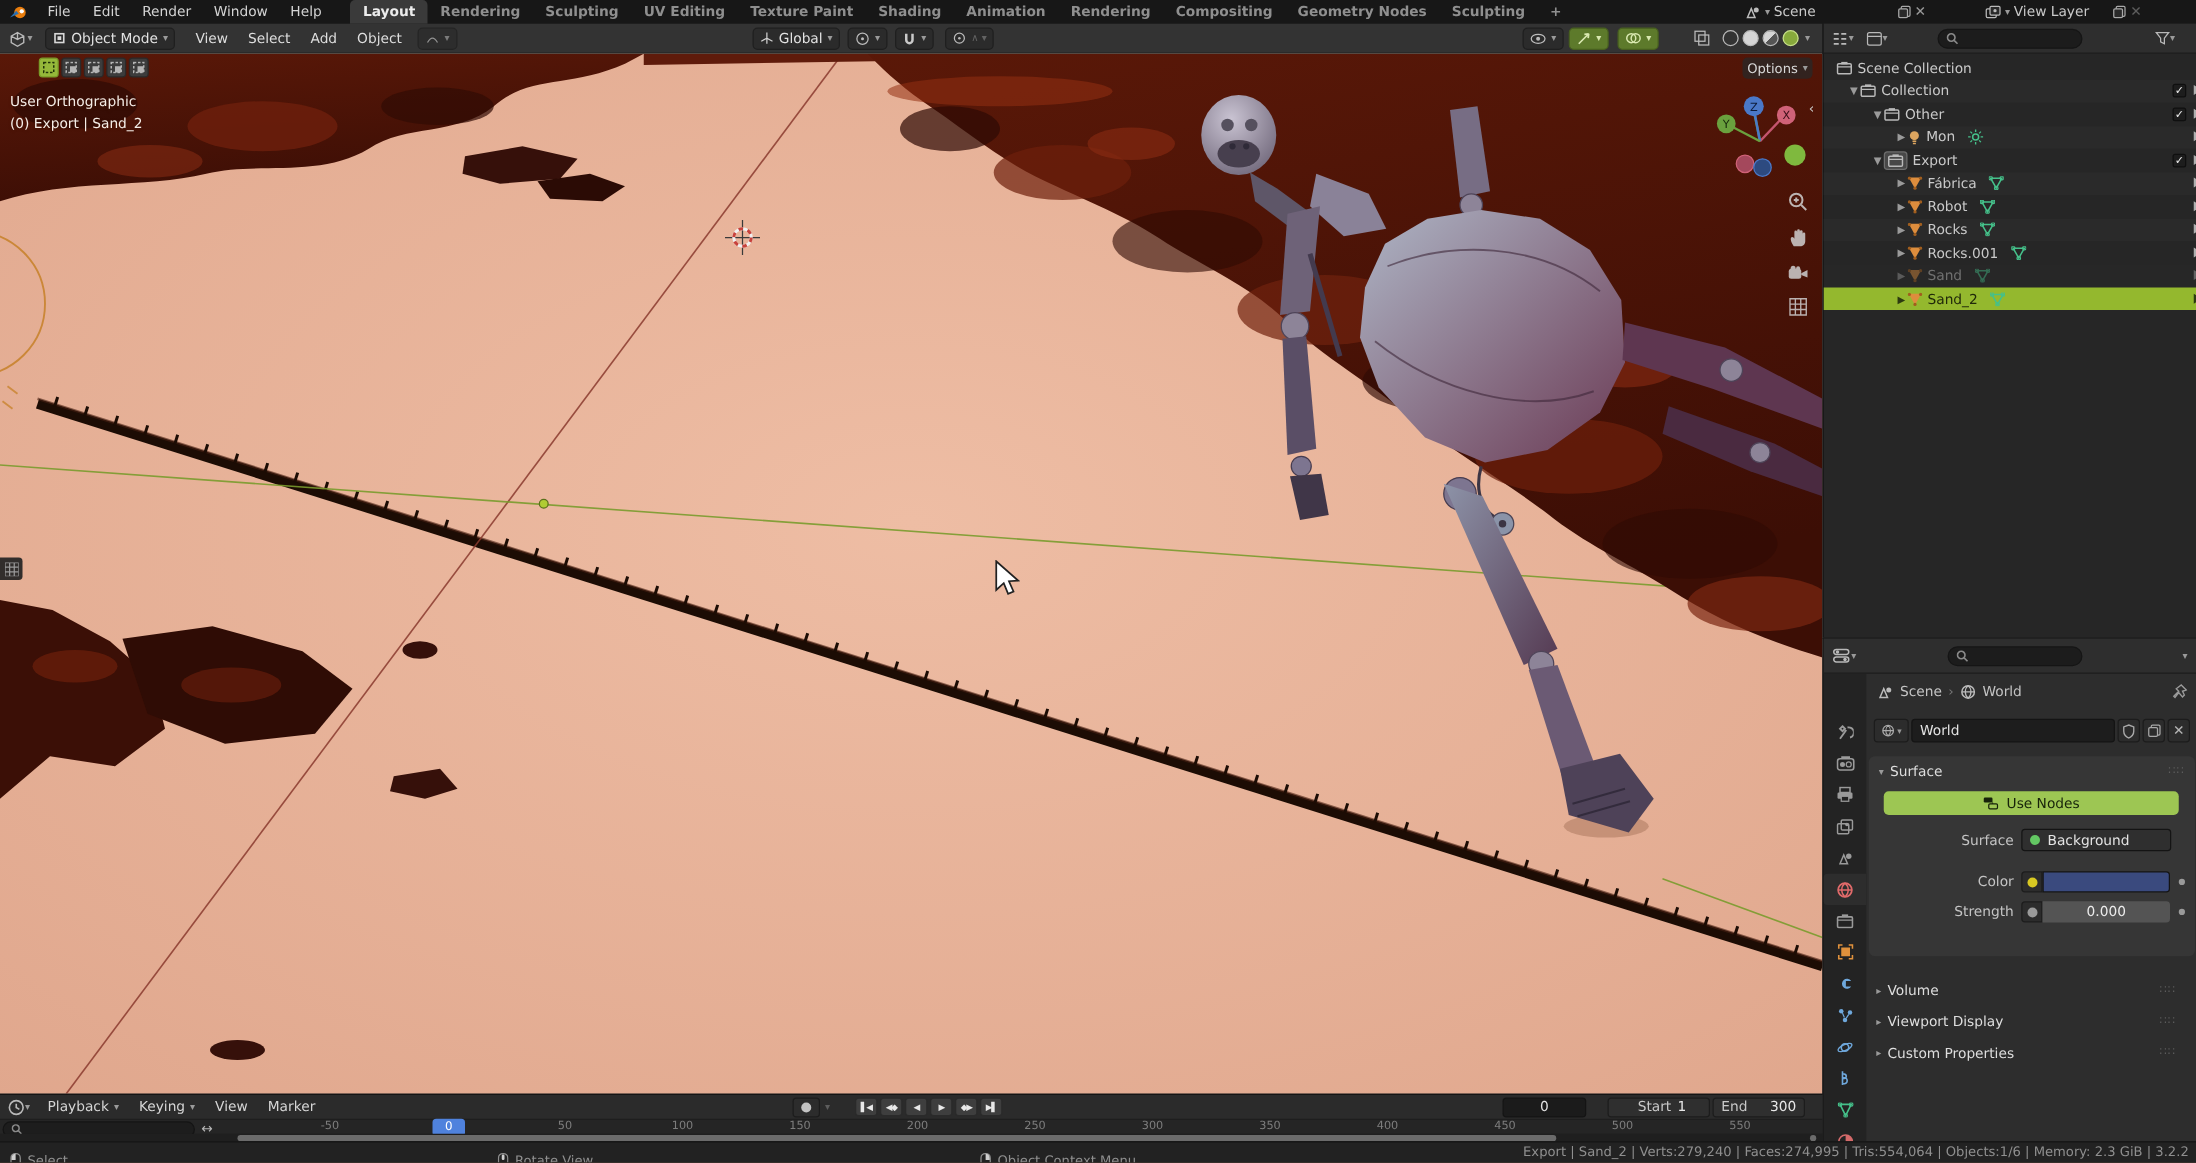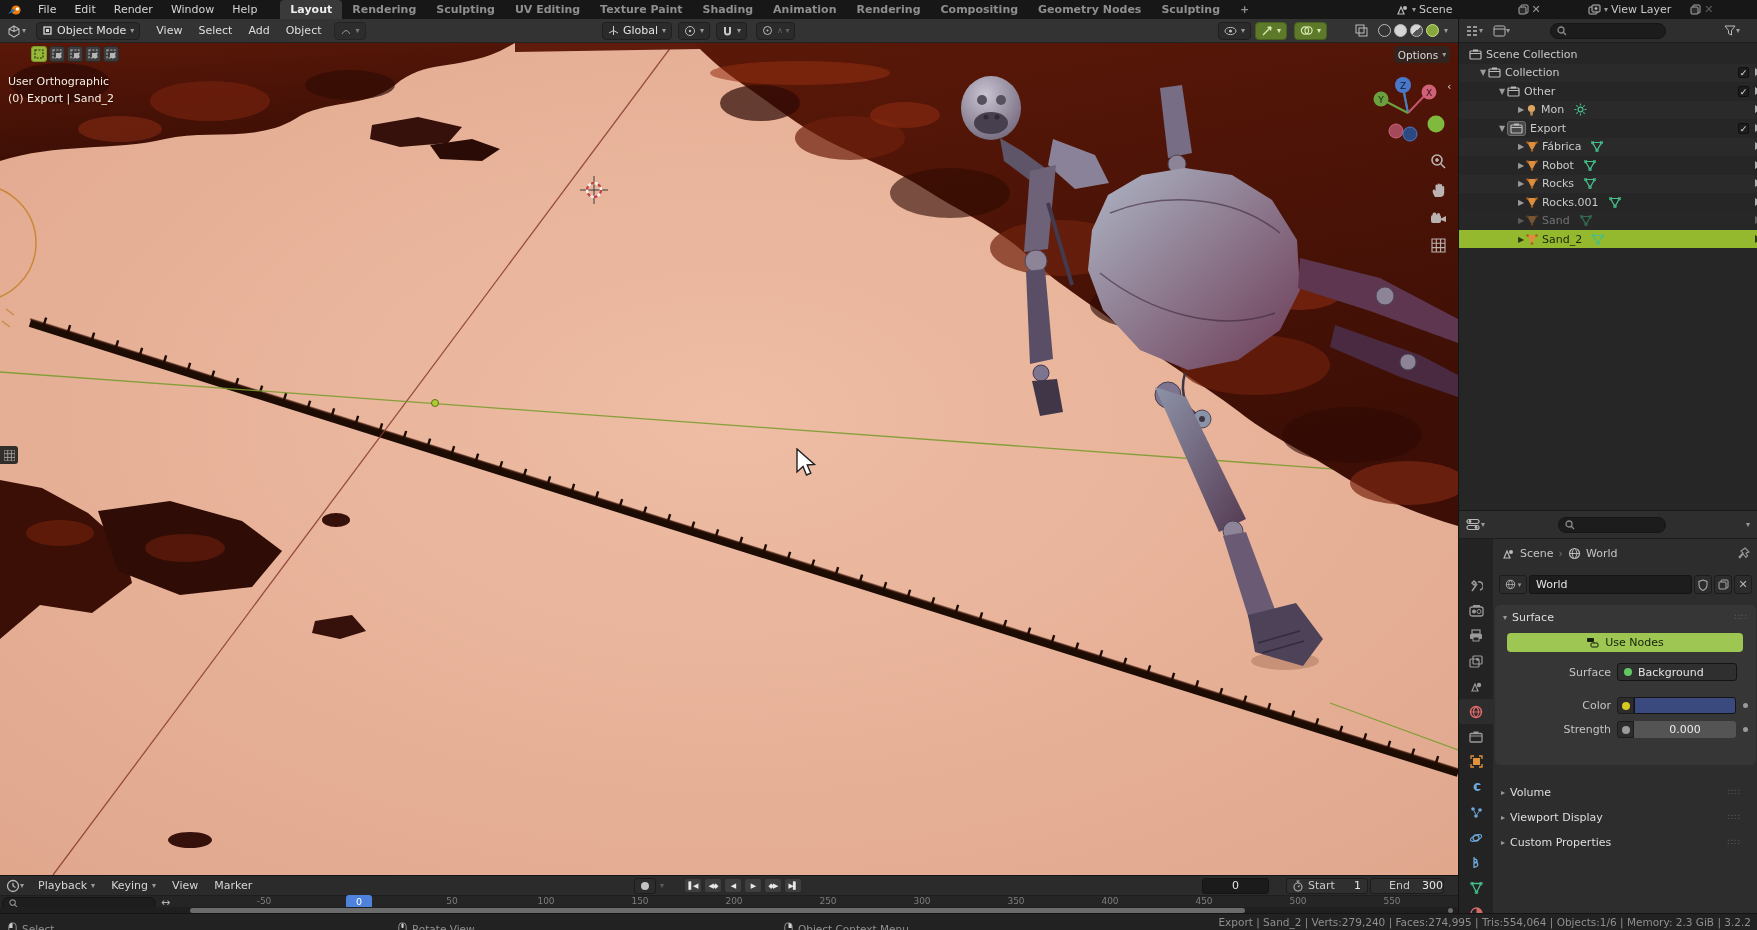--- a/index.html
+++ b/index.html
@@ -1188,29 +1188,29 @@
           <span class="transport-btn">▌◀</span>
           <span class="transport-btn">◀◆</span>
           <span class="transport-btn">◀</span>
           <span class="transport-btn">▶</span>
           <span class="transport-btn">◆▶</span>
           <span class="transport-btn">▶▌</span>
         </span>
 
       <span class="field abs" style="left:1202px;width:67px;height:16px;justify-content:center;background:#1b1b1b">0</span>
       <span class="row abs" style="left:1286px;gap:2px">
-        <span class="mini-btn" style="width:82px;height:16px;gap:5px;background:#2f2f2f;justify-content:flex-start;padding:0 6px">
+        <span class="mini-btn" style="width:82px;height:16px;gap:5px;background:#2f2f2f;justify-content:flex-start;padding:0 18px">
           <svg width="10" height="12" viewBox="0 0 10 12">
               <circle cx="5" cy="7" r="4" fill="none" stroke="#b0b0b0" stroke-width="1.1"></circle>
               <path d="M3.5,1 L6.5,1 M5,1 L5,3 M5,7 L6.8,5.4" stroke="#b0b0b0" stroke-width="1.1"></path>
             </svg>
           <span style="color:#c9c9c9">Start</span>
           <span style="margin-left:auto;color:#e8e8e8">1</span>
         </span>
-        <span class="mini-btn" style="width:74px;height:16px;gap:12px;background:#2f2f2f;justify-content:flex-start;padding:0 18px">
+        <span class="mini-btn" style="width:74px;height:16px;gap:12px;background:#2f2f2f;justify-content:flex-start;padding:0 6px">
           <span style="color:#c9c9c9">End</span>
           <span style="margin-left:auto;color:#e8e8e8">300</span>
         </span>
       </span>
     </div>
 
     <div id="tl-ruler" class="abs">
       <span class="field abs" style="left:2px;top:1px;width:154px;height:13px;border-radius:7px">
         <svg width="9" height="9" viewBox="0 0 10 10">
             <circle cx="4" cy="4" r="3" fill="none" stroke="#8a8a8a" stroke-width="1.3"></circle>

